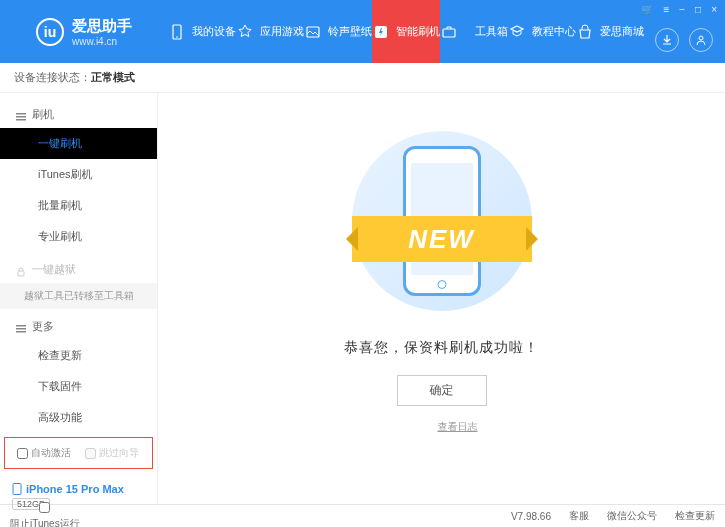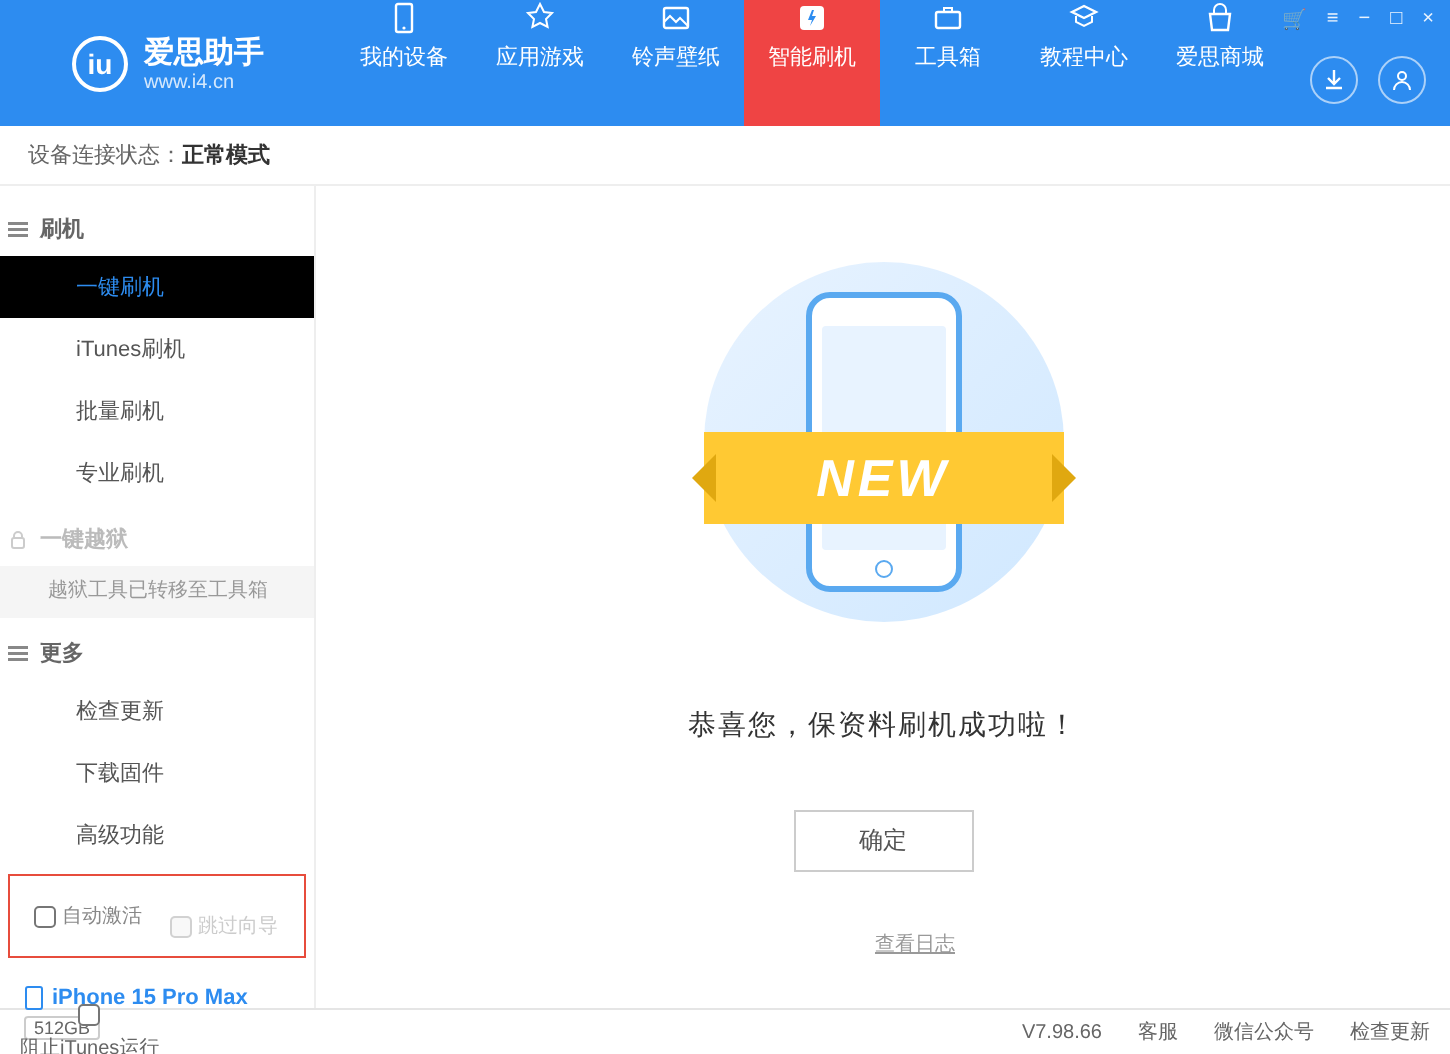--- a/index.html
+++ b/index.html
@@ -4,48 +4,48 @@
 <style>
 * { margin: 0; padding: 0; box-sizing: border-box; font-family: "Microsoft YaHei", Arial, sans-serif; }
 body { width: 725px; height: 527px; background: #fff; overflow: hidden; font-size: 12px; }
 .header { background: #2d8cf0; height: 63px; display: flex; align-items: center; color: #fff; position: relative; }
 .logo-area { display: flex; align-items: center; padding: 0 36px; }
 .logo-icon { width: 28px; height: 28px; border: 2px solid #fff; border-radius: 50%; display: flex; align-items: center; justify-content: center; font-weight: bold; font-size: 14px; margin-right: 8px; }
 .logo-text { display: flex; flex-direction: column; }
 .logo-title { font-size: 15px; font-weight: bold; }
 .logo-url { font-size: 10px; opacity: 0.8; }
 .nav { display: flex; flex: 1; height: 100%; }
-.nav-item { width: 68px; display: flex; flex-direction: column; align-items: center; justify-content: flex-start; cursor: pointer; font-size: 11px; gap: 3px; }
+.nav-item { width: 68px; display: flex; flex-direction: row; align-items: center; justify-content: space-between; cursor: pointer; font-size: 11px; gap: 3px; }
 .nav-item.active { background: #ef4444; }
 .nav-icon { width: 18px; height: 18px; display: flex; align-items: center; justify-content: center; }
 .nav-icon svg { fill: #fff; }
 .window-controls { position: absolute; top: 4px; right: 8px; display: flex; gap: 10px; font-size: 10px; }
 .wc-item { cursor: pointer; opacity: 0.9; }
 .header-right { position: absolute; right: 12px; top: 28px; display: flex; gap: 10px; }
 .hr-circle { width: 24px; height: 24px; border: 1.5px solid rgba(255,255,255,0.6); border-radius: 50%; display: flex; align-items: center; justify-content: center; cursor: pointer; }
 .hr-circle svg { fill: #fff; }
 .status-bar { height: 30px; display: flex; align-items: center; padding: 0 14px; font-size: 11px; color: #666; border-bottom: 1px solid #eee; }
 .status-mode { color: #333; font-weight: bold; }
 .body-area { display: flex; height: 411px; }
 .sidebar { width: 158px; border-right: 1px solid #eee; padding-top: 8px; display: flex; flex-direction: column; }
 .side-section { margin-bottom: 4px; }
-.side-header { display: flex; align-items: center; padding: 6px 4px; color: #666; font-size: 11px; gap: 6px; font-weight: bold; }
+.side-header { display: flex; align-items: flex-end; padding: 6px 16px; color: #666; font-size: 11px; gap: 6px; }
 .side-header.disabled { color: #bbb; }
 .side-item { padding: 8px 24px 8px 38px; font-size: 11px; color: #555; cursor: pointer; }
 .side-item.active { background: #000000; color: #2d8cf0; }
 .side-item.note { background: #f5f5f5; color: #999; padding: 6px 20px 6px 24px; line-height: 1.4; font-size: 10px; }
 .side-bottom { margin-top: auto; }
 .checkbox-row { padding: 8px 12px; display: flex; gap: 14px; border: 1.5px solid #e74c3c; margin: 0 4px 8px 4px; }
 .chk { display: flex; align-items: center; gap: 3px; font-size: 10px; color: #888; }
 .chk input { width: 11px; height: 11px; }
-.chk.disabled { color: #ccc; margin-top: 10px; }
+.chk.disabled { color: #ccc; }
 .device-info { padding: 6px 12px 10px; }
 .device-name { color: #2d8cf0; font-size: 11px; font-weight: bold; display: flex; align-items: center; gap: 4px; }
 .device-storage { display: inline-block; border: 1px solid #ccc; border-radius: 2px; padding: 0 4px; font-size: 9px; color: #666; margin-top: 3px; }
-.main { flex: 1; display: flex; flex-direction: column; align-items: center; padding-top: 28px; gap: 15px; }
+.main { flex: 1; display: flex; flex-direction: column; align-items: center; padding-top: 28px; }
 .phone-illustration { width: 200px; height: 200px; position: relative; }
 .phone-bg-circle { position: absolute; width: 180px; height: 180px; border-radius: 50%; background: linear-gradient(135deg,#e8f3ff,#d0e8ff); left: 10px; top: 10px; }
 .phone-body { position: absolute; width: 78px; height: 150px; background: #fff; border: 3px solid #5aa9f0; border-radius: 12px; left: 61px; top: 25px; }
 .phone-screen { position: absolute; top: 14px; left: 5px; right: 5px; bottom: 18px; background: #e8f3ff; border-radius: 2px; }
 .phone-home { position: absolute; bottom: 4px; left: 50%; transform: translateX(-50%); width: 9px; height: 9px; border: 1.5px solid #5aa9f0; border-radius: 50%; }
 .new-ribbon { position: absolute; left: 10px; top: 95px; width: 180px; height: 46px; background: #ffc933; display: flex; align-items: center; justify-content: center; font-size: 26px; font-weight: 900; color: #fff; letter-spacing: 2px; font-style: italic; }
 .new-ribbon::before, .new-ribbon::after { content: ""; position: absolute; width: 0; height: 0; border: 12px solid transparent; }
 .new-ribbon::before { left: -18px; top: 11px; border-right-color: #e0a810; }
 .new-ribbon::after { right: -18px; top: 11px; border-left-color: #e0a810; }
 .success-msg { margin-top: 18px; font-size: 14px; color: #333; letter-spacing: 1px; }

